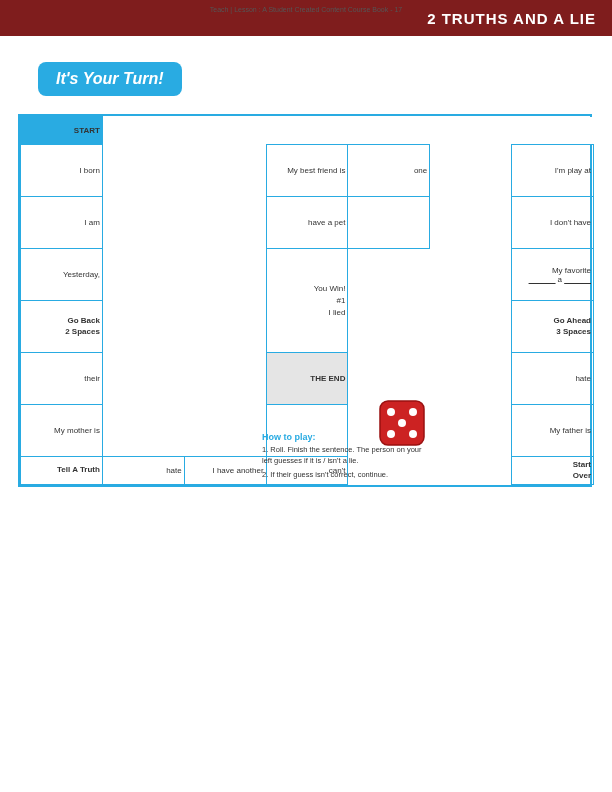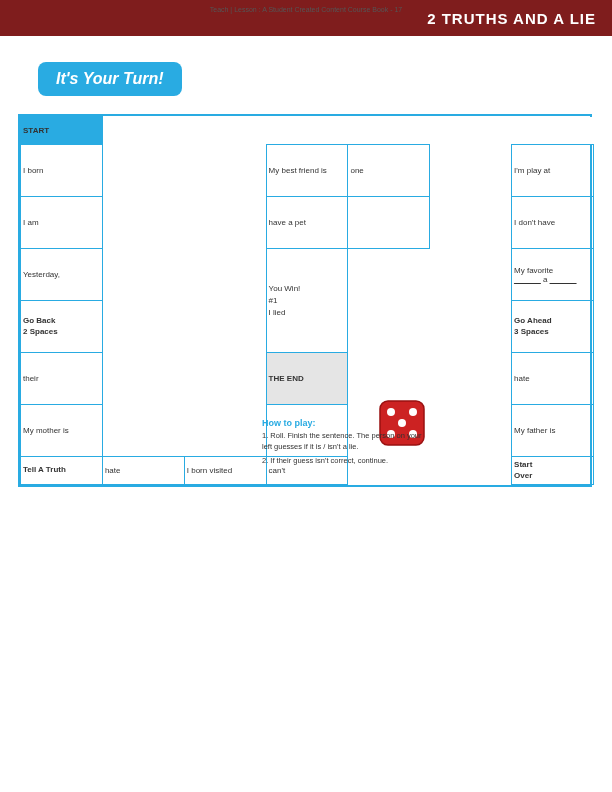--- a/index.html
+++ b/index.html
@@ -52,21 +52,21 @@
     .your-turn-text {
       color: #fff;
       font-size: 16px;
       font-weight: bold;
       font-style: italic;
     }
     
     .how-to-section {
       position: absolute;
       left: 242px;
-      top: 302px;
+      top: 316px;
       width: 160px;
     }
     .how-to-title {
       font-weight: bold;
       font-size: 9px;
       color: #29abe2;
       margin-bottom: 3px;
     }
     .how-to-text {
       font-size: 7.5px;
@@ -88,21 +88,21 @@
       position: relative;
       width: 574px;
     }
     
     .board-table {
       border-collapse: collapse;
       width: 574px;
     }
     .board-table td {
       border: 1px solid #29abe2;
-      text-align: left;
+      text-align: right;
       vertical-align: middle;
       font-size: 8px;
       color: #333;
       padding: 2px;
       height: 52px;
       width: 82px;
     }
     .td-start {
       background: #29abe2;
       color: #fff;
@@ -234,21 +234,21 @@
         <td class="td-empty blank-td"></td>
         <td></td>
         <td class="td-empty blank-td"></td>
         <td class="td-empty blank-td"></td>
         <td>My father is</td>
       </tr>
 
       <tr class="end-row">
         <td class="td-special">Tell A Truth</td>
         <td style="font-size:8px;">hate</td>
-        <td style="font-size:8px;">I born visited</td>
+        <td style="font-size:8px;">I have another</td>
         <td style="font-size:8px;">can't</td>
         <td class="td-empty blank-td"></td>
         <td class="td-empty blank-td"></td>
         <td class="td-special">Start<br>Over</td>
       </tr>
     </tbody>
       </table>
 
     <div class="dice-img">
       <svg width="48" height="48" viewBox="0 0 48 48" xmlns="http://www.w3.org/2000/svg">

